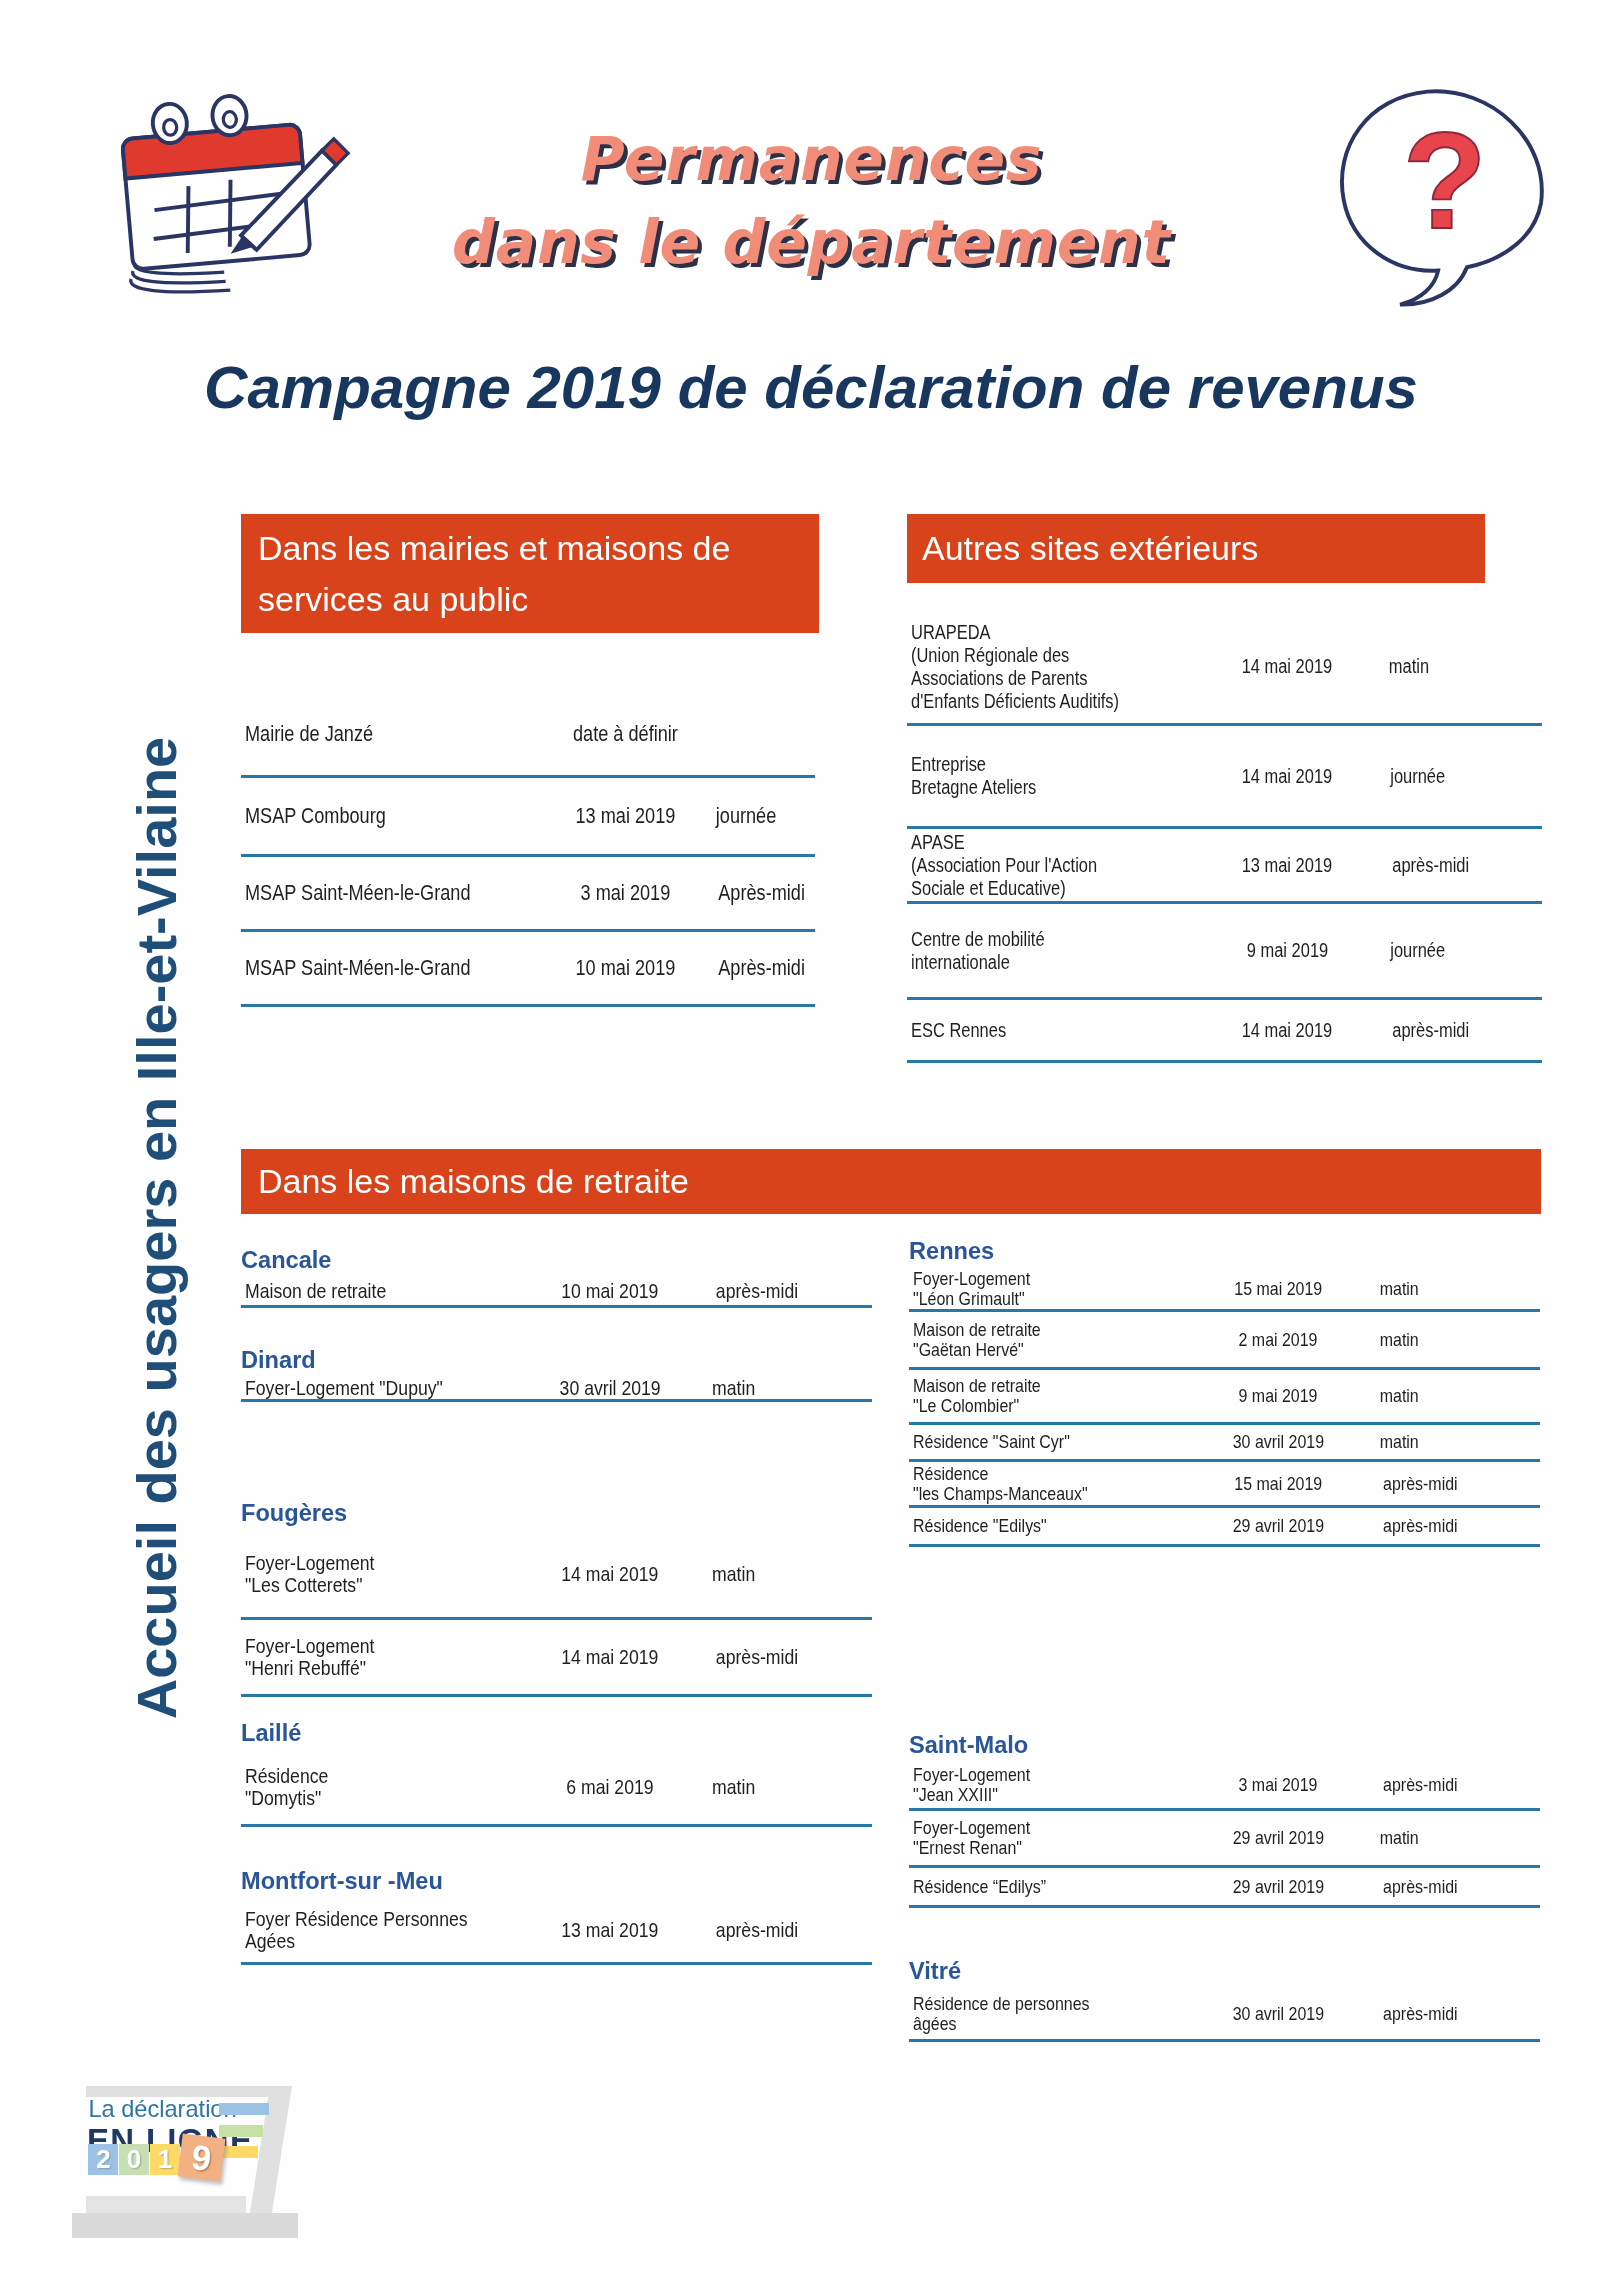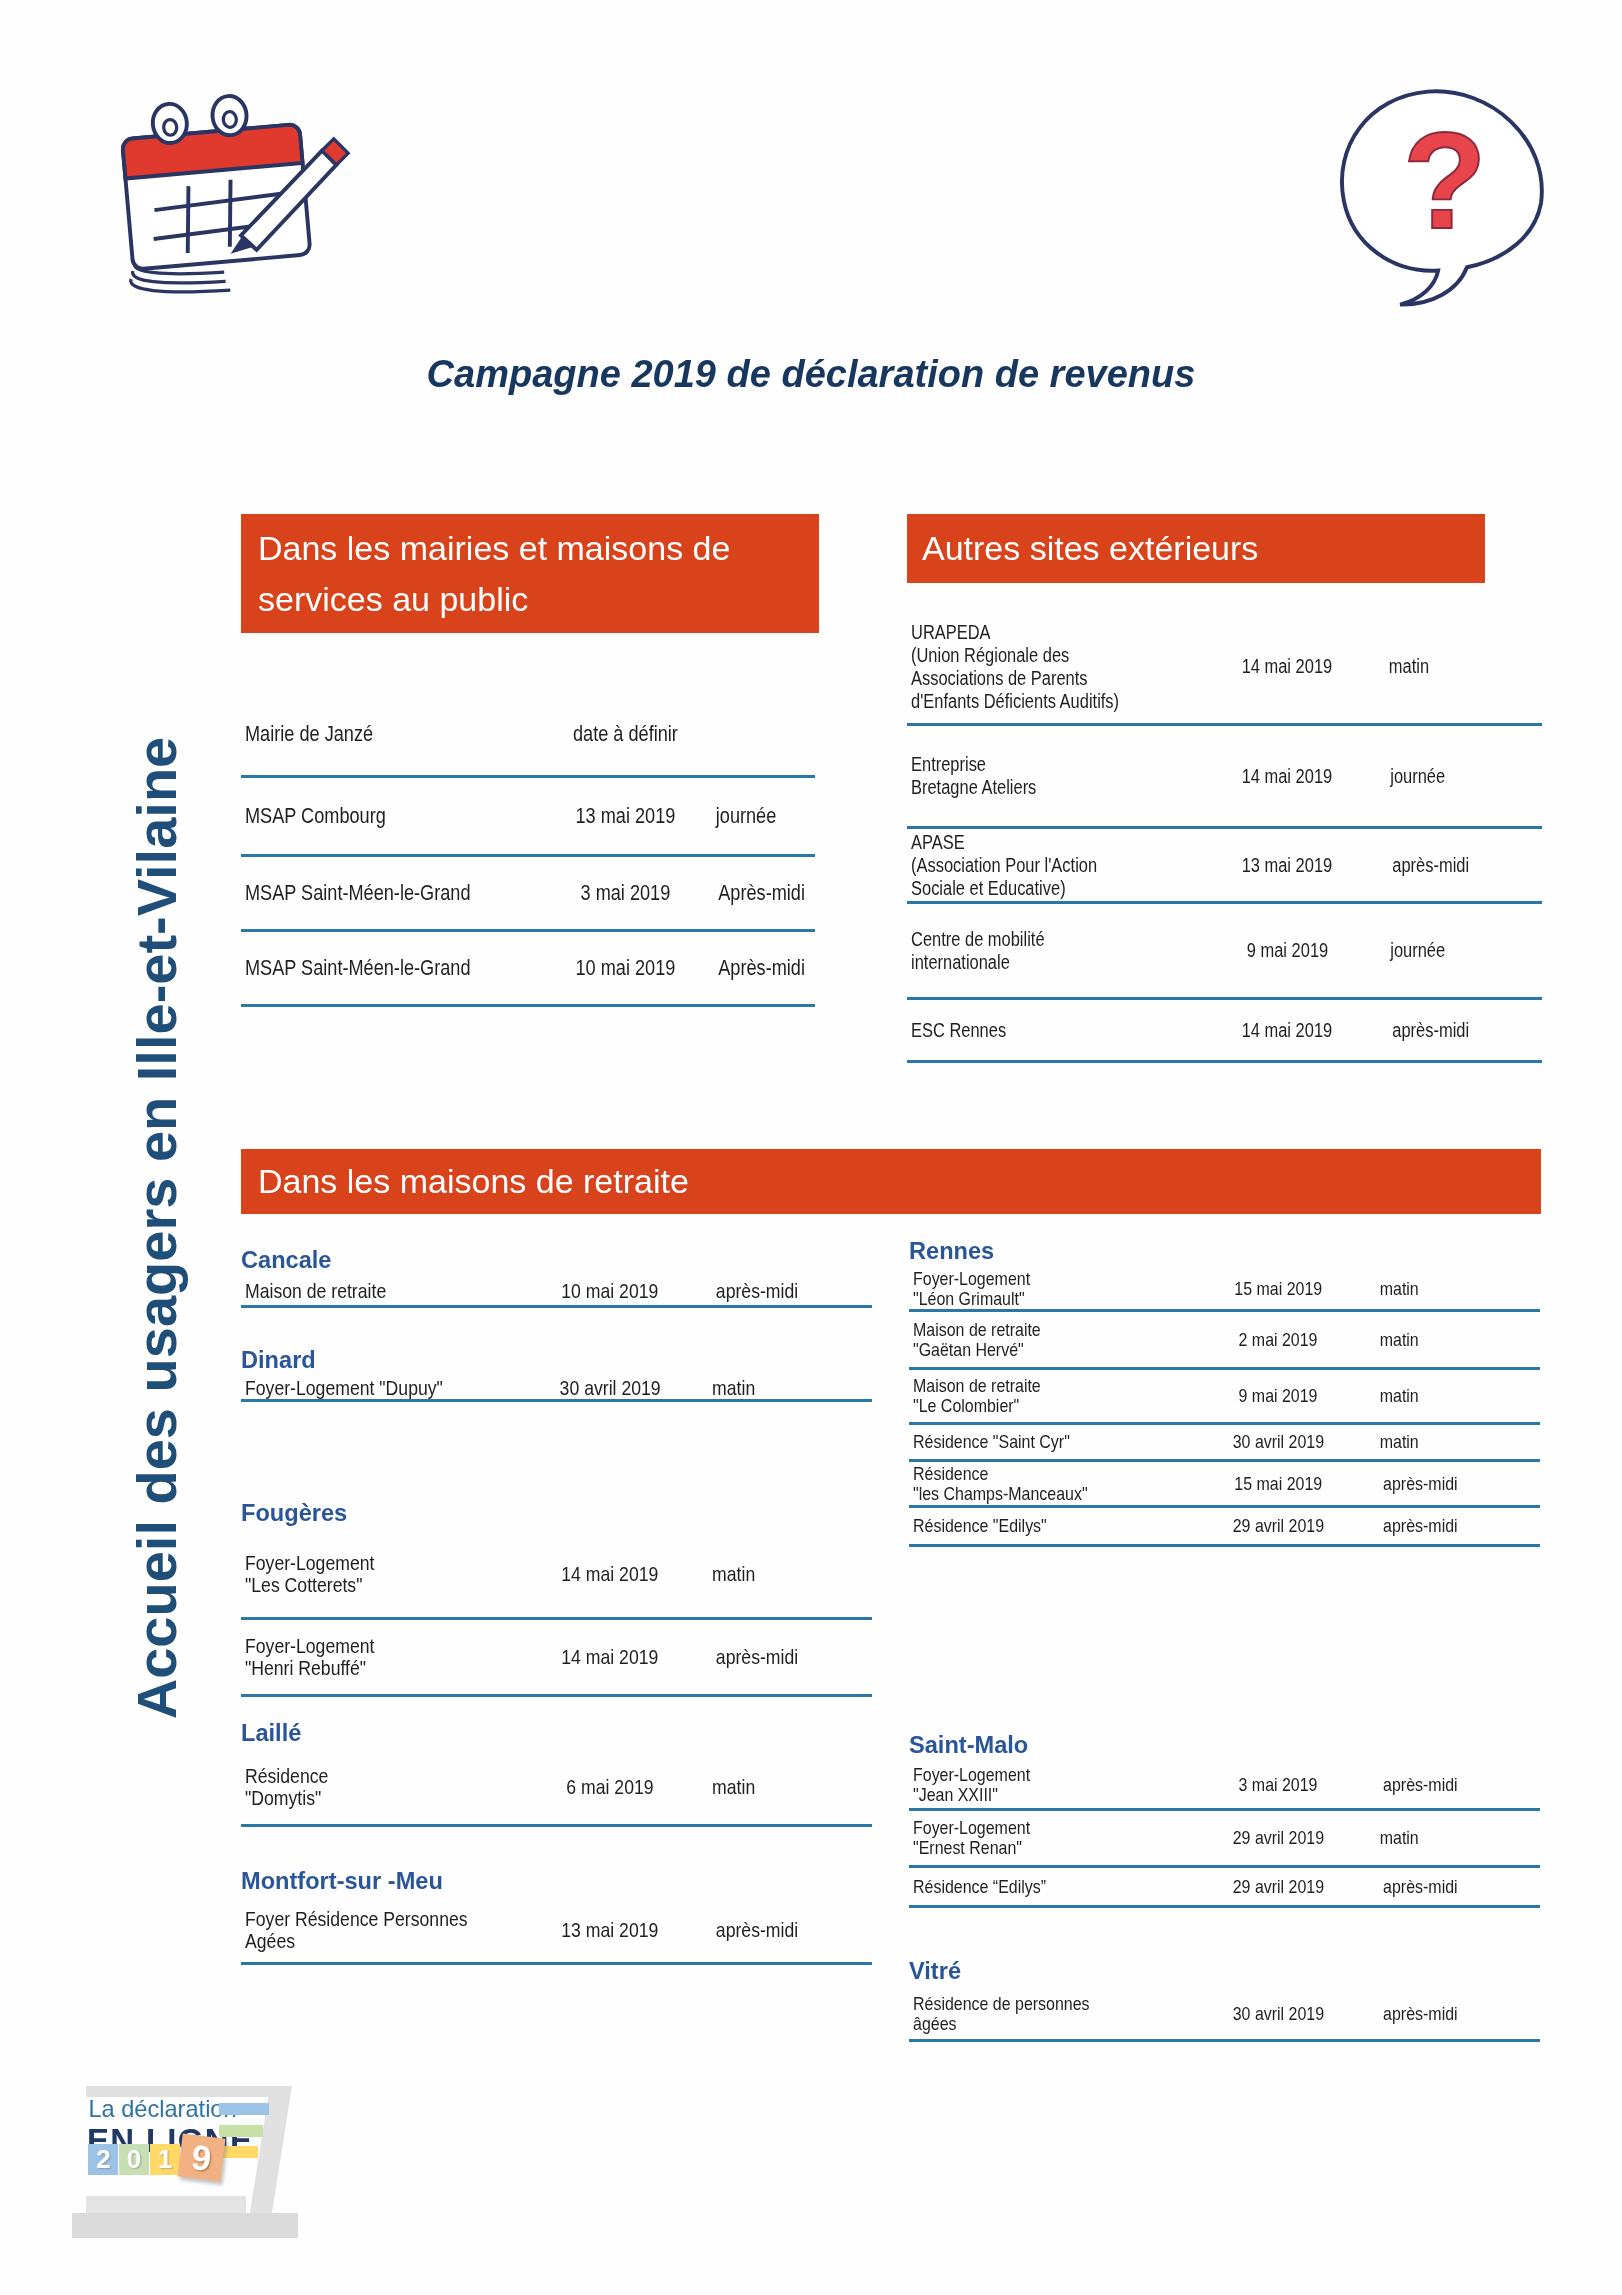--- a/index.html
+++ b/index.html
@@ -5,21 +5,21 @@
   html,body{margin:0;padding:0;background:#ffffff;}
   .page{position:relative;width:1622px;height:2295px;background:#fefefe;overflow:hidden;
         font-family:"Liberation Sans",sans-serif;color:#1f1f1f;}
 
   
   .title-block{position:absolute;left:419px;top:118px;width:785px;text-align:center;}
   .title-line{font-family:"DejaVu Sans",sans-serif;font-style:italic;font-weight:bold;
               font-size:60px;line-height:1.38;color:#f08c77;letter-spacing:0.7px;
               text-shadow:3.9px 3.9px 0 #2a3149;}
   .subtitle{position:absolute;left:0;top:353px;width:1622px;text-align:center;
-            font-size:38px;font-weight:bold;font-style:italic;color:#17375e;}
+            font-size:60px;font-weight:bold;font-style:italic;color:#17375e;}
 
   .cal-svg{position:absolute;left:92px;top:85px;width:281px;height:216px;}
   .q-svg{position:absolute;left:1328px;top:72px;width:236px;height:249px;}
 
   
   .vertical-label{position:absolute;left:-466px;top:1166px;width:1246px;height:124px;
                   transform:rotate(-90deg);text-align:center;font-size:56px;font-weight:bold;
                   color:#1f4e79;line-height:124px;white-space:nowrap;}
 
   
@@ -133,20 +133,24 @@
       <ellipse cx="222" cy="48" rx="26" ry="30" fill="#ffffff" stroke="#2a3563" stroke-width="6"></ellipse>
       <ellipse cx="222" cy="54" rx="10" ry="12" fill="#ffffff" stroke="#2a3563" stroke-width="5"></ellipse>
     </g>
     <g>
       <polygon points="212,258 236,222 258,244" fill="#2a3563"></polygon>
       <polygon points="228,230 352,100 374,122 252,252" fill="#ffffff" stroke="#2a3563" stroke-width="6"></polygon>
       <polygon points="352,100 370,82 392,104 374,122" fill="#e03a2f" stroke="#2a3563" stroke-width="5"></polygon>
     </g>
   </svg>
 
+  <div class="title-block">
+    <div class="title-line">Permanences</div>
+    <div class="title-line">dans le département</div>
+  </div>
 
   <svg class="q-svg" viewBox="0 0 360 380">
     <path d="M325 200 C 338 104 248 22 152 30 C 62 38 8 114 24 196 C 37 263 98 307 168 303 C 163 327 142 347 110 355 C 157 356 198 334 212 298 C 271 286 316 250 325 200 Z" fill="#ffffff" stroke="#2a3563" stroke-width="6"></path>
     <text x="178" y="238" font-size="210" font-weight="bold" text-anchor="middle" fill="#e8444c" stroke="#8c2a3c" stroke-width="3" font-family="Liberation Sans, sans-serif">?</text>
   </svg>
 
   <div class="subtitle">Campagne 2019 de déclaration de revenus</div>
 
   <div class="vertical-label">Accueil des usagers en Ille-et-Vilaine</div>
 

